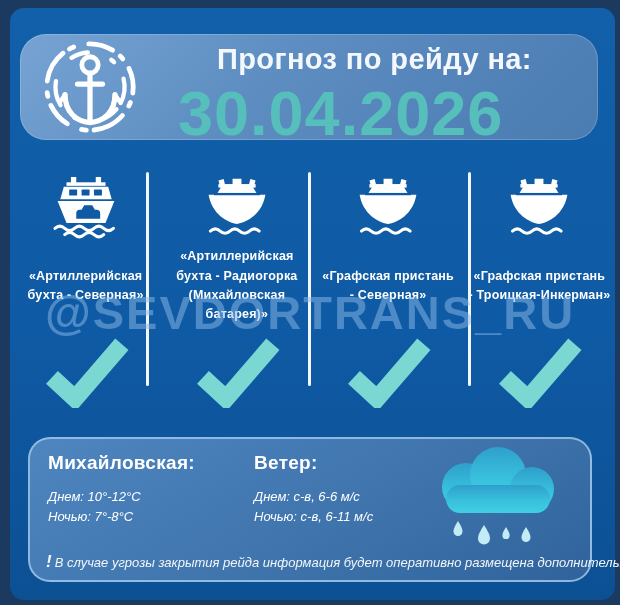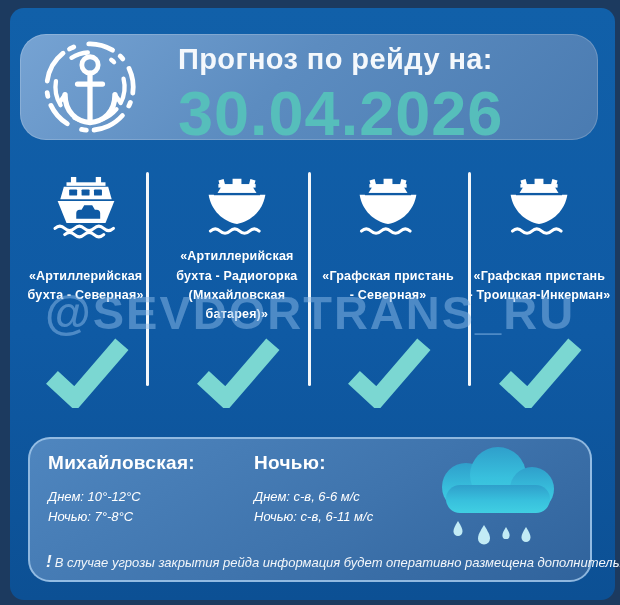--- a/index.html
+++ b/index.html
@@ -6,21 +6,21 @@
   .page{position:relative;width:620px;height:605px;background:#1c3a5f;overflow:hidden;
         font-family:"Liberation Sans","DejaVu Sans",sans-serif;color:#ffffff;}
   .bg{position:absolute;left:10px;top:8px;right:5px;bottom:5px;border-radius:14px;
       background:linear-gradient(180deg,#1160a9 0%,#0f5aa4 55%,#0c5094 100%);}
   
   .header-panel{position:absolute;left:20px;top:34px;width:578px;height:106px;border-radius:26px;
       background:linear-gradient(135deg,#76a3d3 0%,#5c8cc0 45%,#4a7bb1 100%);
       box-shadow:inset 0 0 0 1px rgba(255,255,255,.18);}
   .logo{position:absolute;left:22px;top:5px;width:96px;height:96px;}
   .header-text{position:absolute;left:158px;top:9px;}
-  .title{font-size:29px;font-weight:600;letter-spacing:.4px;color:#f4f8fc;white-space:nowrap;}
+  .title{font-size:29px;font-weight:600;letter-spacing:.4px;color:#f4f8fc;white-space:nowrap;margin-left:39px;}
   .date{font-size:63px;font-weight:800;letter-spacing:1px;color:#56bebb;margin-top:1px;white-space:nowrap;}
   
   .routes{position:absolute;left:10px;right:5px;top:170px;height:230px;display:grid;
           grid-template-columns:repeat(4,1fr);}
   .route{display:flex;flex-direction:column;align-items:center;}
   .route-icon{height:70px;display:flex;align-items:flex-end;justify-content:center;}
   .route-name{height:92px;display:flex;align-items:center;justify-content:center;text-align:center;
       font-size:12.5px;font-weight:700;line-height:1.55;white-space:pre-line;letter-spacing:.2px;}
   .route-check{margin-top:2px;}
   .divider{position:absolute;width:3px;top:172px;height:214px;background:#f3f7fb;border-radius:2px;}
@@ -183,21 +183,21 @@
 
   <div class="watermark">@SEVDORTRANS_RU</div>
 
   <div class="weather-panel">
     <div class="temp-block">
       <div class="weather-label">Михайловская:</div>
       <div class="weather-line">Днем: 10°-12°C</div>
       <div class="weather-line">Ночью: 7°-8°C</div>
     </div>
     <div class="wind-block">
-      <div class="weather-label">Ночью:</div>
+      <div class="weather-label">Ветер:</div>
       <div class="weather-line">Днем: с-в, 6-6 м/с</div>
       <div class="weather-line">Ночью: с-в, 6-11 м/с</div>
     </div>
     <div class="cloud">
       <svg viewBox="0 0 152 112" width="152" height="112">
         <defs>
           <linearGradient id="cg" x1="0" y1="0" x2="0" y2="1">
             <stop offset="0" stop-color="#2f9fcb"></stop>
             <stop offset="0.55" stop-color="#38c0dd"></stop>
             <stop offset="1" stop-color="#40cfe2"></stop>

